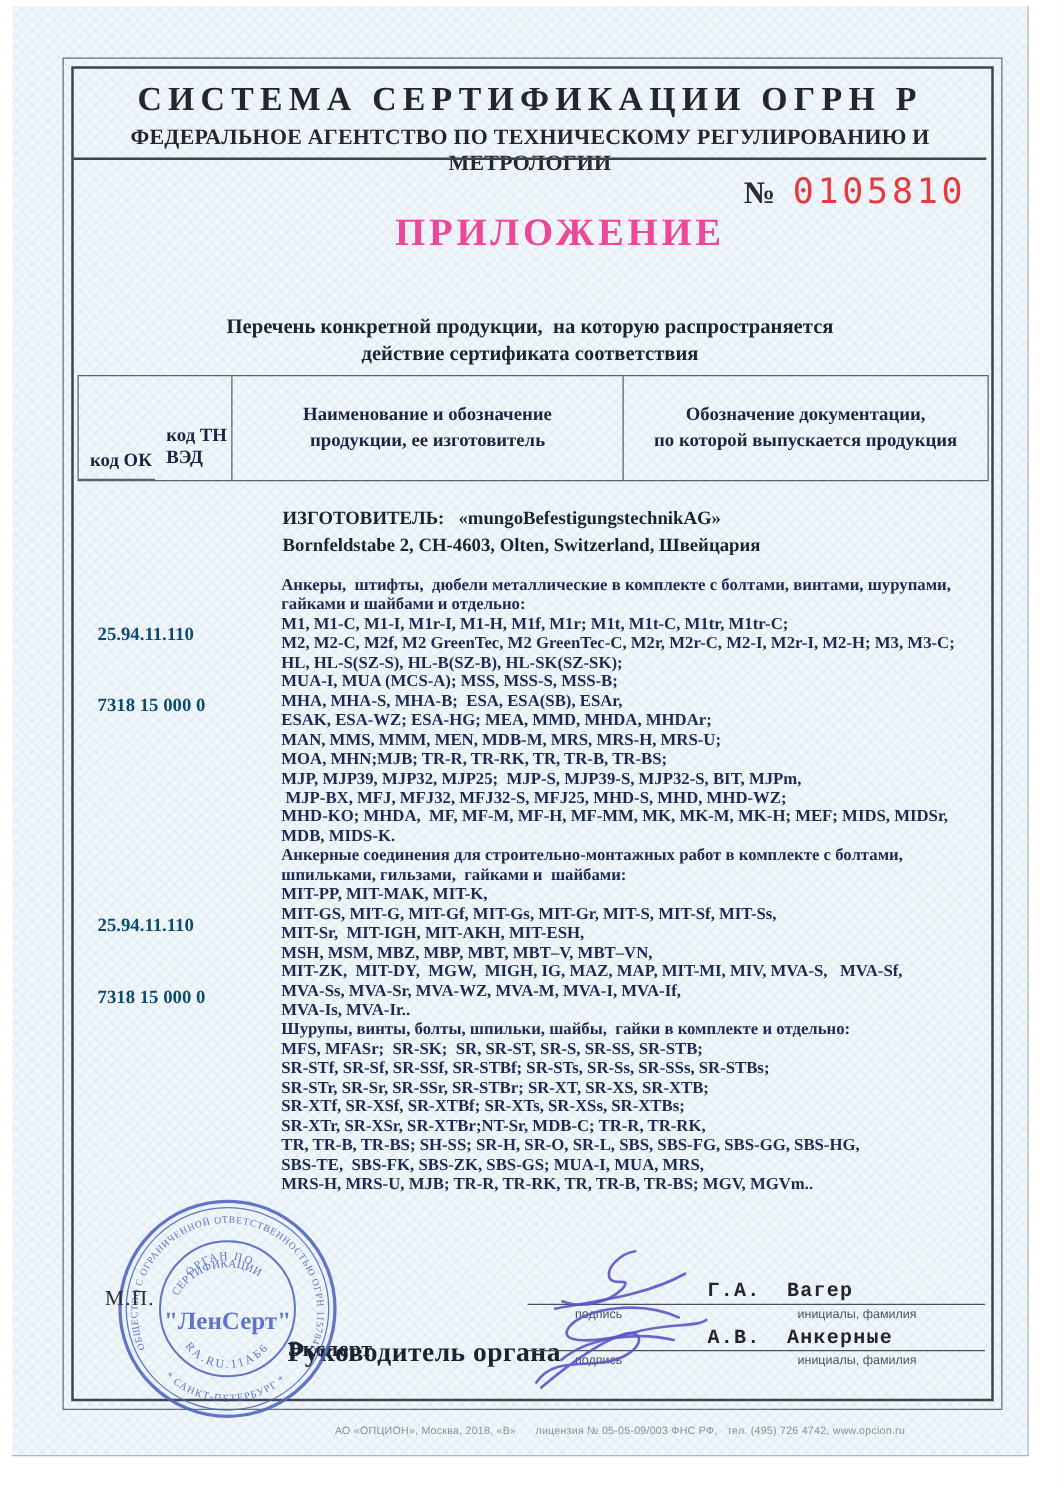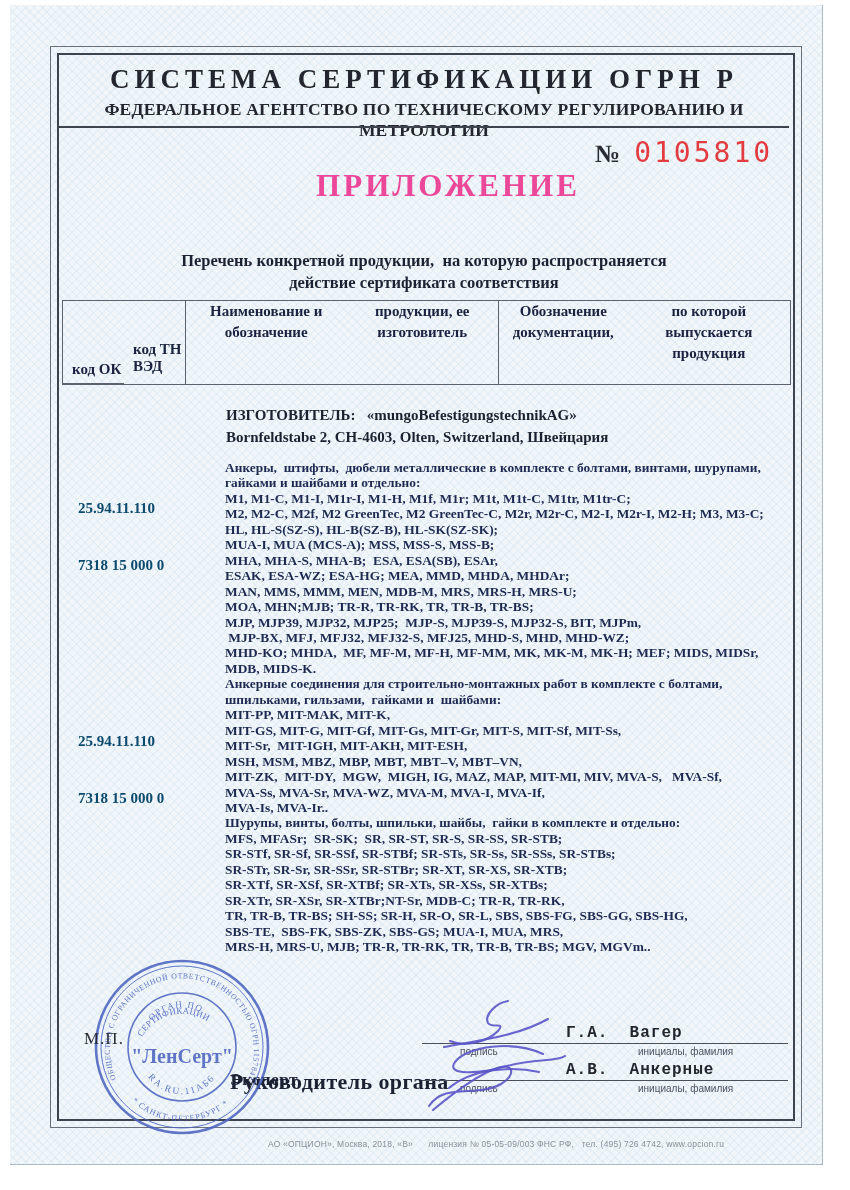--- a/index.html
+++ b/index.html
@@ -36,23 +36,23 @@
          font-size:16.5px;font-weight:bold;color:#1d2233;white-space:pre;}
   .scope2{position:absolute;left:60px;top:273px;width:728px;text-align:center;
          font-size:16.5px;font-weight:bold;color:#1d2233;}
   .tbl{position:absolute;left:62px;top:300px;width:727px;height:83px;
          border:1.2px solid #5c616e;display:flex;color:#1b2340;}
   .tbl .c1{width:122px;border-right:1.2px solid #5c616e;display:flex;flex-direction:row;}
   .tbl .c1 .half1{flex:1;border-bottom:1.2px solid #5c616e;display:flex;align-items:flex-end;
          padding:0 0 5px 9px;font-size:15px;font-weight:bold;}
   .tbl .c1 .half2{flex:1;display:flex;align-items:flex-end;padding:0 0 9px 9px;
          font-size:15px;font-weight:bold;}
-  .tbl .c2{width:312px;border-right:1.2px solid #5c616e;display:flex;flex-direction:row;
+  .tbl .c2{width:312px;border-right:1.2px solid #5c616e;display:flex;flex-direction:column;
          justify-content:center;text-align:center;font-size:15px;font-weight:bold;line-height:21px;}
-  .tbl .c3{flex:1;display:flex;justify-content:center;text-align:center;
+  .tbl .c3{flex:1;display:flex;flex-direction:column;justify-content:center;text-align:center;
          font-size:15px;font-weight:bold;line-height:21px;}
   .manu{position:absolute;left:226px;top:407px;font-size:15px;font-weight:bold;color:#1c2130;white-space:pre;}
   .manu-addr{position:absolute;left:226px;top:429px;font-size:15px;font-weight:bold;color:#1c2130;}
   .codes{position:absolute;left:78px;font-size:15px;font-weight:bold;color:#0c4a6e;line-height:19px;white-space:pre;}
   .codes1{top:461px;}
   .codes2{top:694px;}
   .plines{position:absolute;left:225px;top:460px;font-size:13.4px;font-weight:bold;
          color:#1d2951;line-height:15.45px;white-space:pre;}
   .stamp-svg{position:absolute;left:92px;top:957px;z-index:2;opacity:.88;}
   .stamp-svg text{fill:#4d64c0;}

